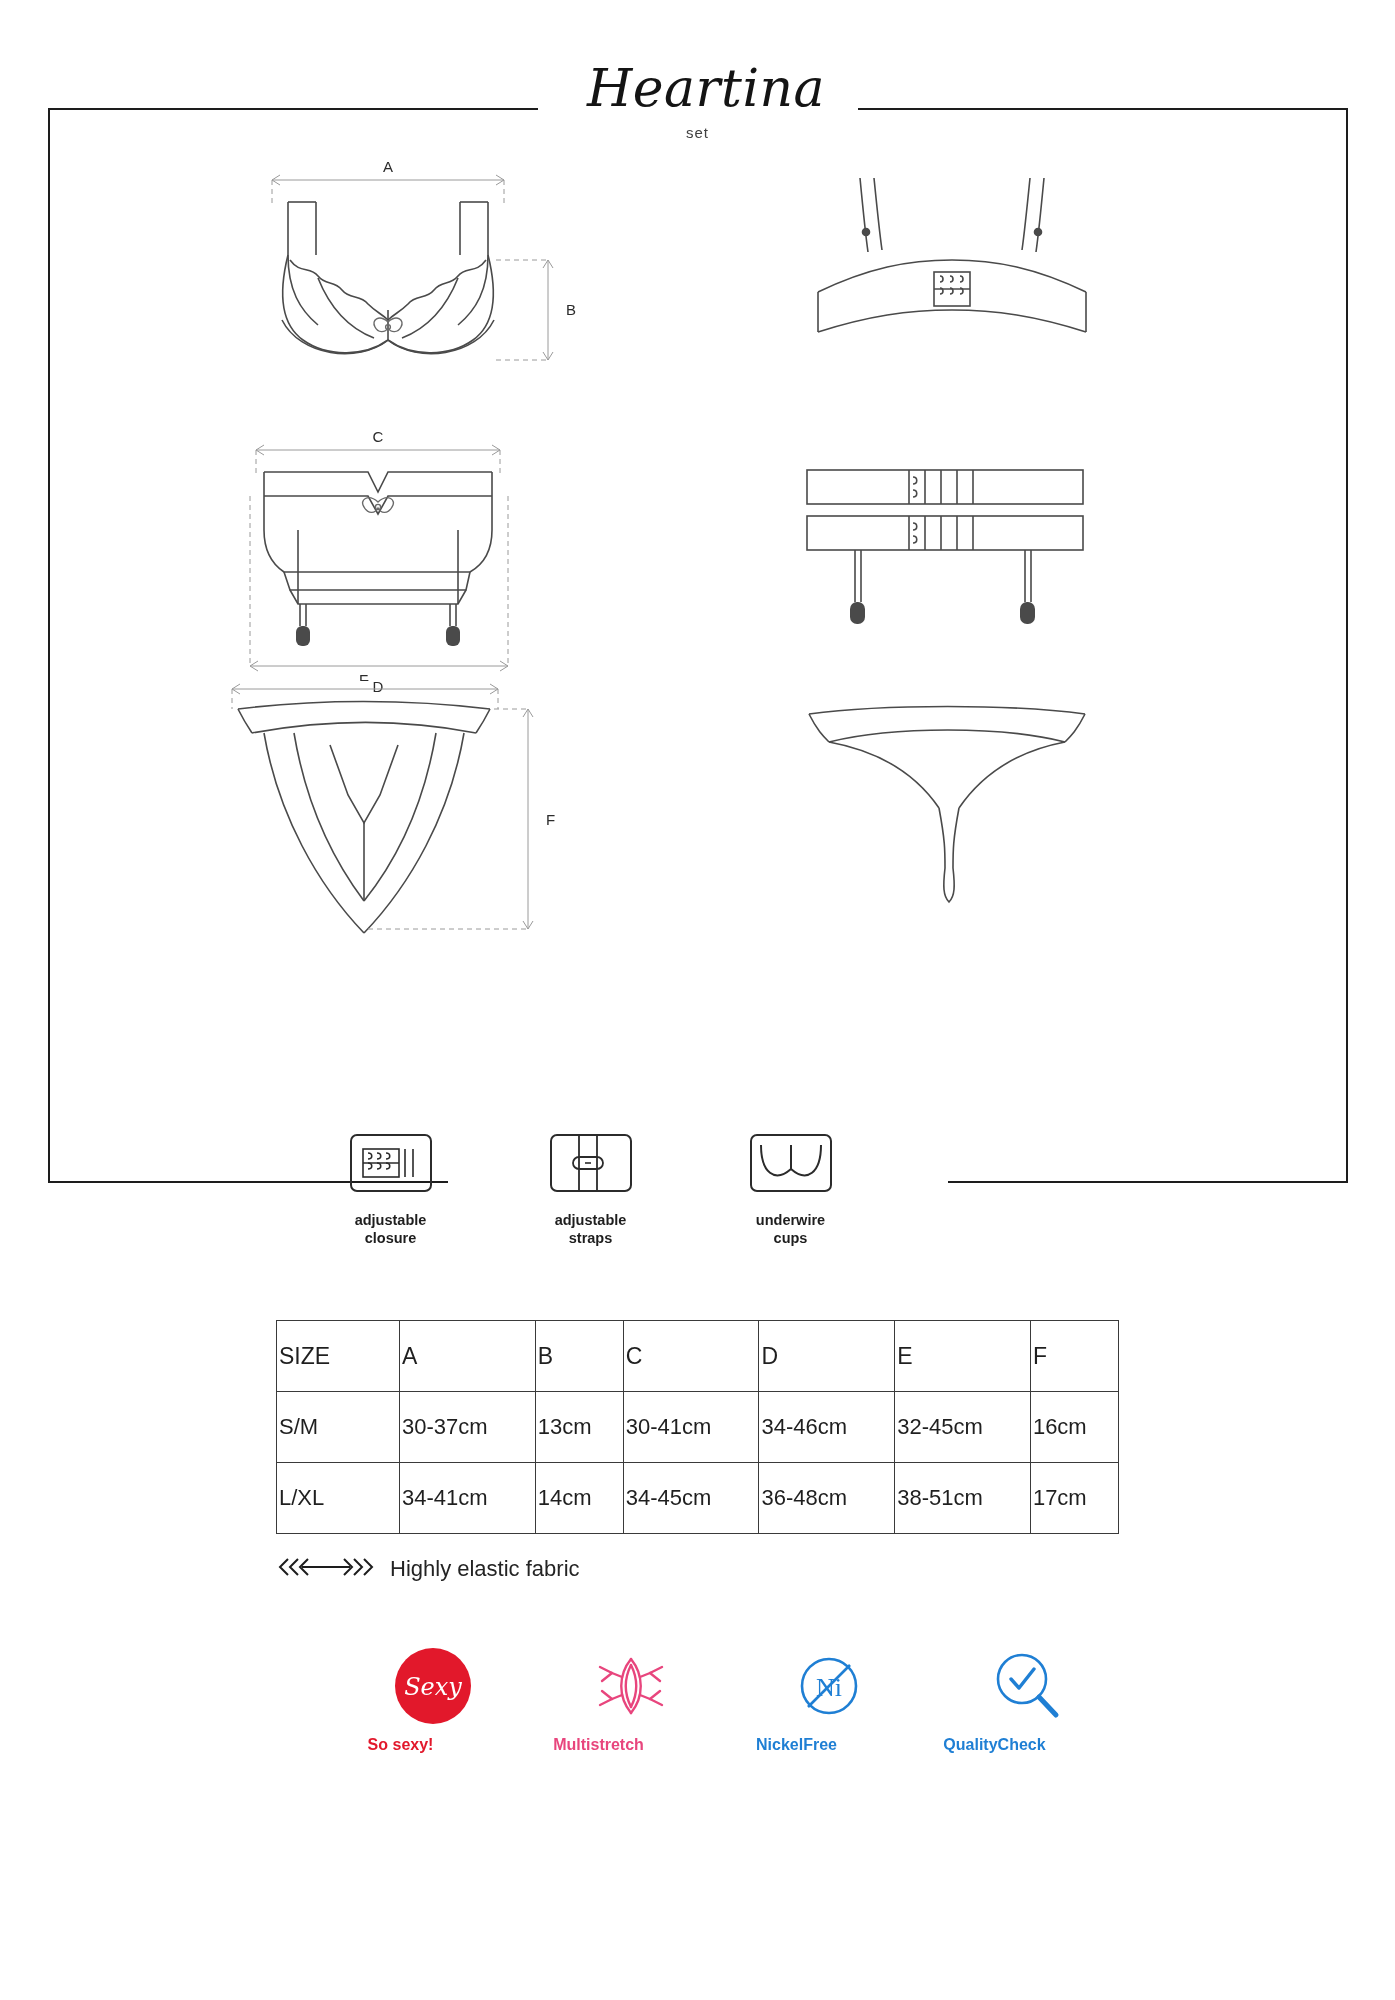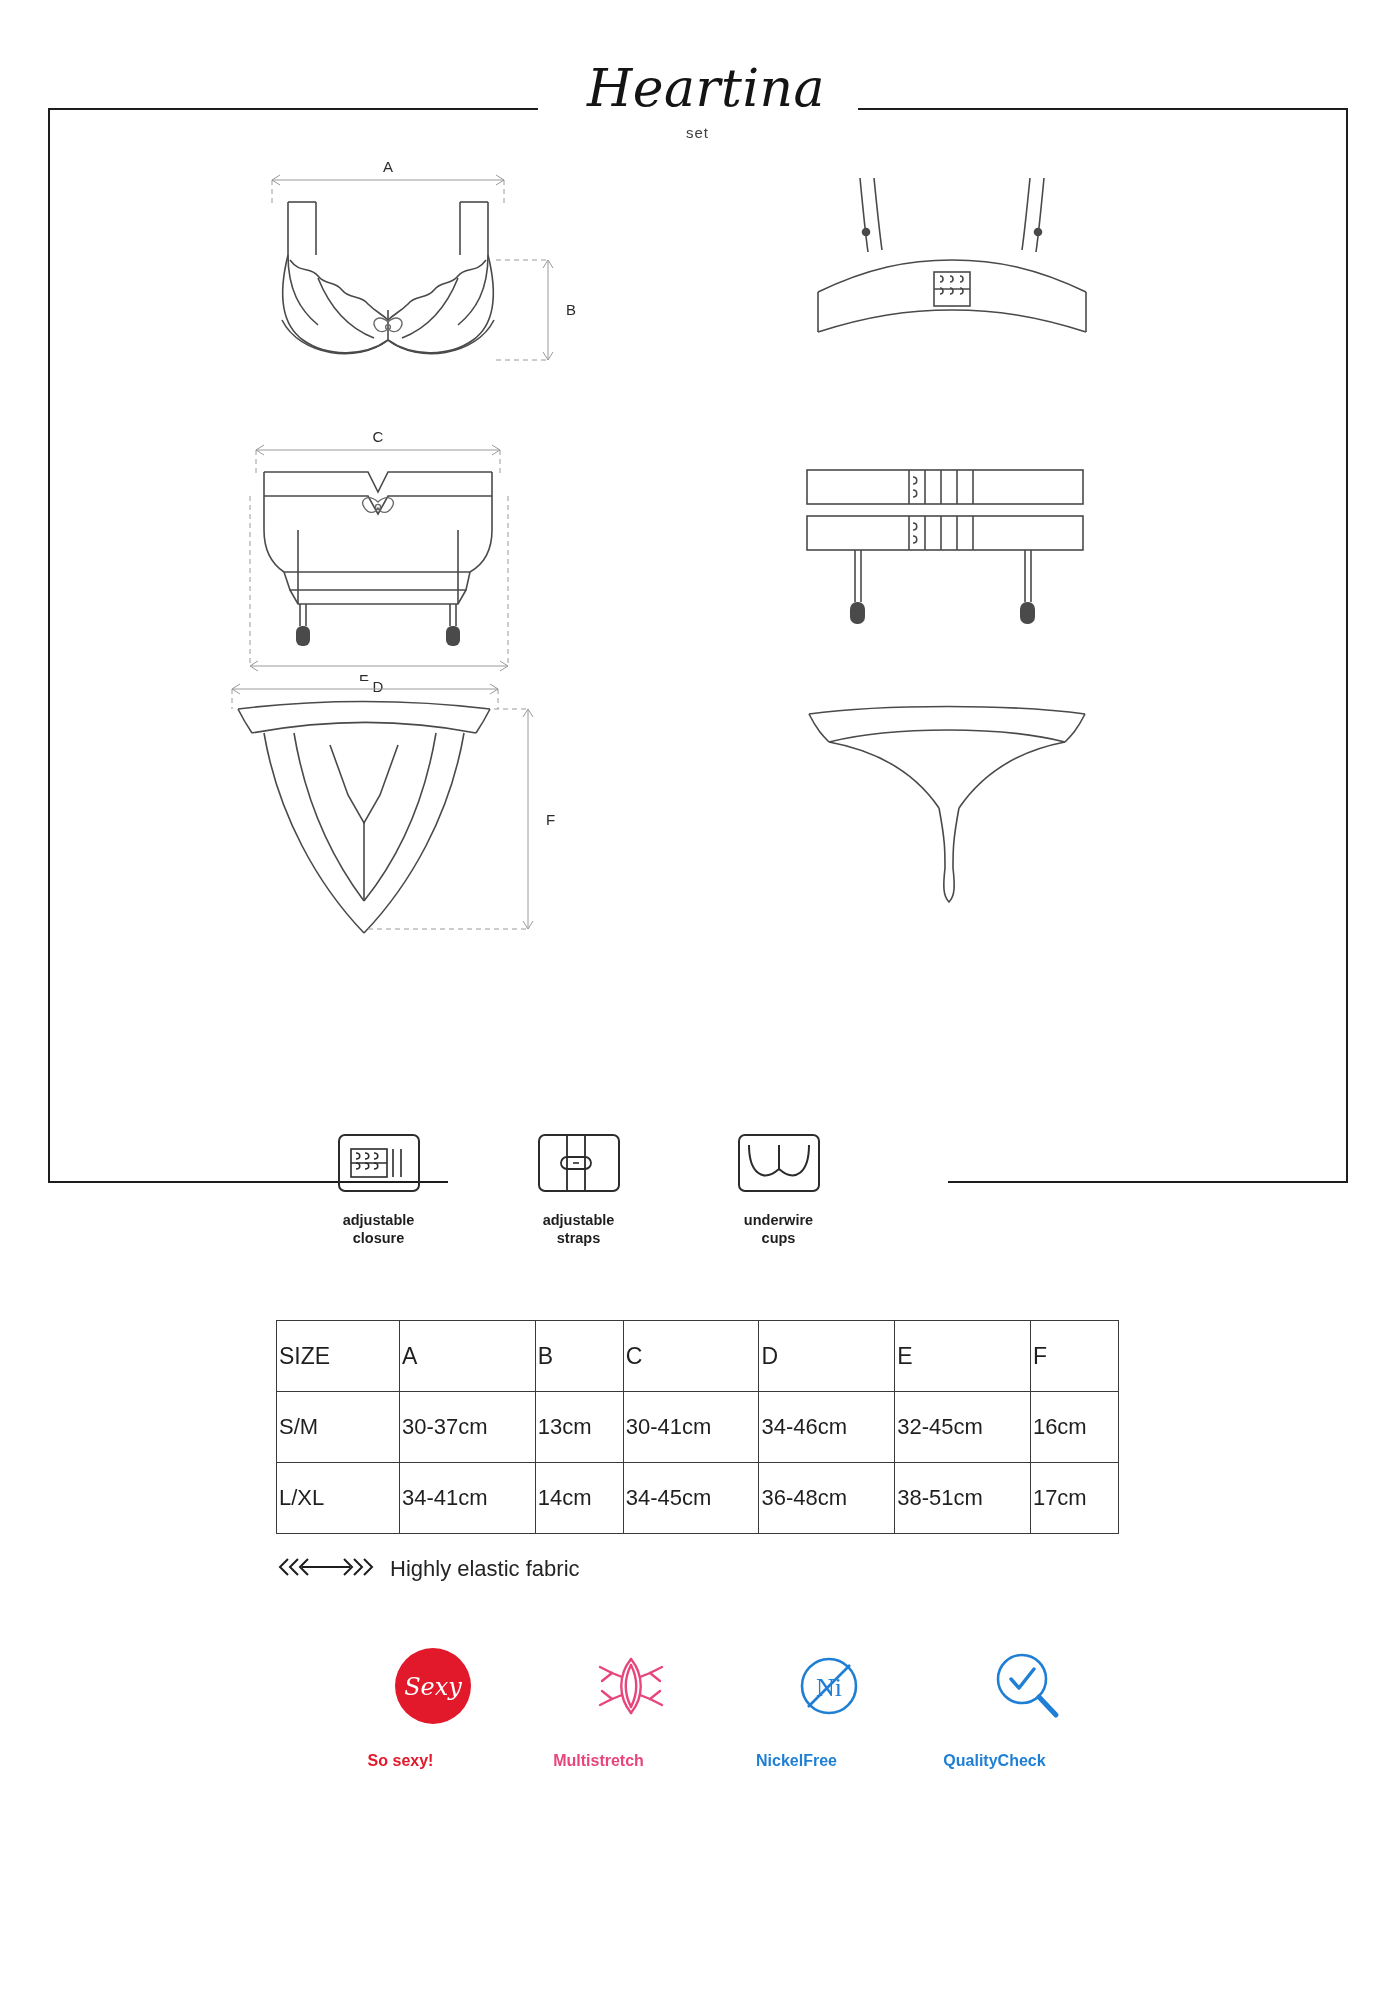--- a/index.html
+++ b/index.html
@@ -66,21 +66,21 @@
     left: 48px;
     top: 150px;
     width: 1300px;
     height: 1020px;
   }
   .dw { position: absolute; }
 
   
   .features {
     position: absolute;
-    left: 4px;
+    left: 16px;
     top: 1125px;
     width: 1149px;
     display: flex;
     justify-content: center;
     gap: 60px;
   }
   .feature {
     width: 140px;
     text-align: center;
   }
@@ -146,21 +146,21 @@
     gap: 48px;
   }
   .badge { width: 150px; text-align: center; }
   .badge .bicon {
     height: 92px;
     display: flex;
     align-items: center;
     justify-content: flex-end;
   }
   .badge .blabel {
-    margin-top: 20px;
+    margin-top: 4px;
     font-size: 16px;
     font-weight: bold;
   }
   .c-red  { color: #e2182b; }
   .c-pink { color: #e8457d; }
   .c-blue { color: #1f7fd4; }
 </style>
 </head>
 <body>
 

